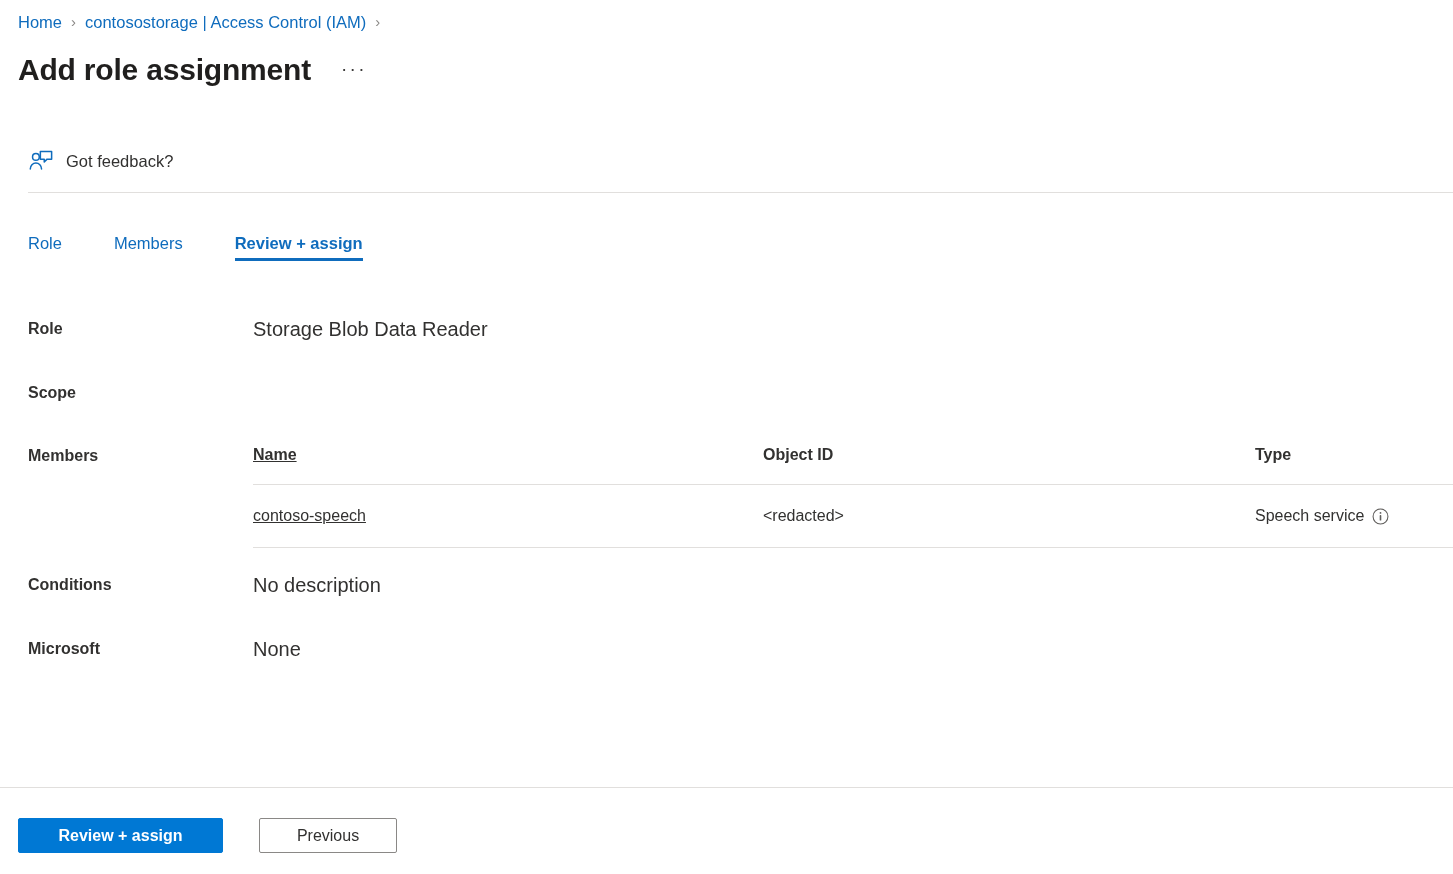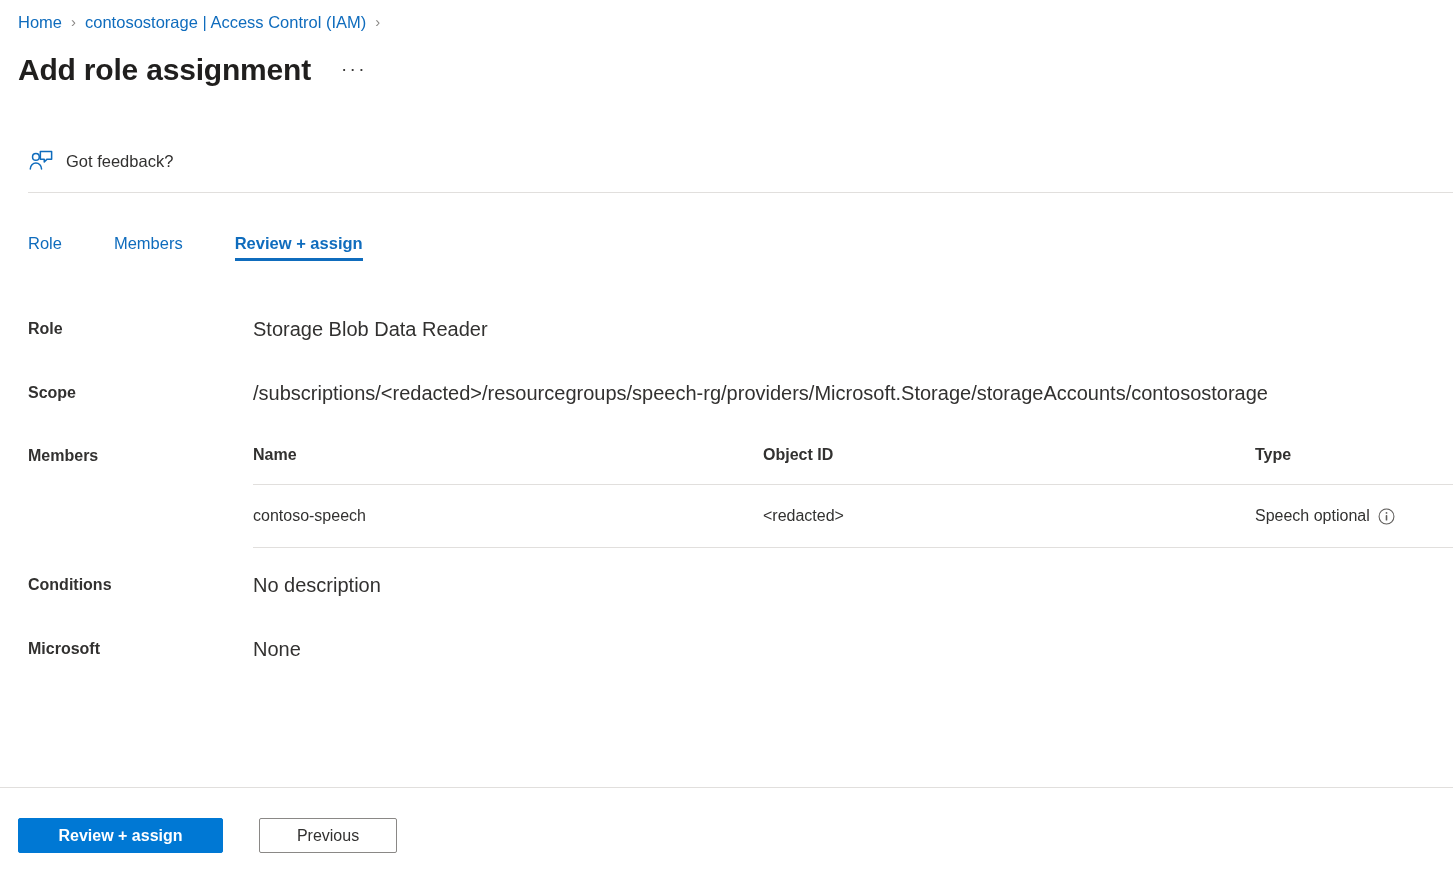--- a/index.html
+++ b/index.html
@@ -185,21 +185,21 @@
     text-align: left;
     font-size: 16px;
     font-weight: 400;
     color: #323130;
     padding: 20px 0 20px 0;
     line-height: 22px;
     border-bottom: 1px solid #e1dfdd;
     white-space: nowrap;
     margin-left: 12px;
   }
-  .col-name   { width: 510px; }
+  .col-name   { width: 510px; text-decoration: underline; }
   .col-oid    { width: 492px; }
   .col-type   { width: 198px; }
   .type-cell {
     display: flex;
     align-items: center;
   }
   .info-icon {
     width: 17px;
     height: 17px;
     margin-left: 8px;
@@ -292,40 +292,39 @@
     </div>
   </div>
 
   <div class="field" id="row-role">
     <div class="field-label">Role</div>
     <div class="field-value">Storage Blob Data Reader</div>
   </div>
 
   <div class="field" id="row-scope">
     <div class="field-label">Scope</div>
-    <div class="field-value">/subscriptions/&lt;redacted&gt;/resourcegroups/speech-rg/providers/Microsoft.Storage/storageAccounts/contosostorage</div>
   </div>
 
   <div class="field" id="row-members">
     <div class="field-label">Members</div>
     <table class="members-table">
       <thead>
         <tr>
           <th class="col-name">Name</th>
           <th class="col-oid">Object ID</th>
           <th class="col-type">Type</th>
         </tr>
       </thead>
       <tbody>
         <tr>
           <td class="col-name">contoso-speech</td>
           <td class="col-oid">&lt;redacted&gt;</td>
           <td class="col-type">
             <span class="type-cell">
-              <span>Speech optional</span>
+              <span>Speech service</span>
               <svg class="info-icon" viewBox="0 0 16 16">
                 <circle cx="8" cy="8" r="7" fill="none" stroke="#605e5c" stroke-width="1"></circle>
                 <circle cx="8" cy="4.6" r="0.85" fill="#605e5c"></circle>
                 <rect x="7.25" y="6.6" width="1.5" height="5.2" rx="0.6" fill="#605e5c"></rect>
               </svg>
             </span>
           </td>
         </tr>
       </tbody>
     </table>

